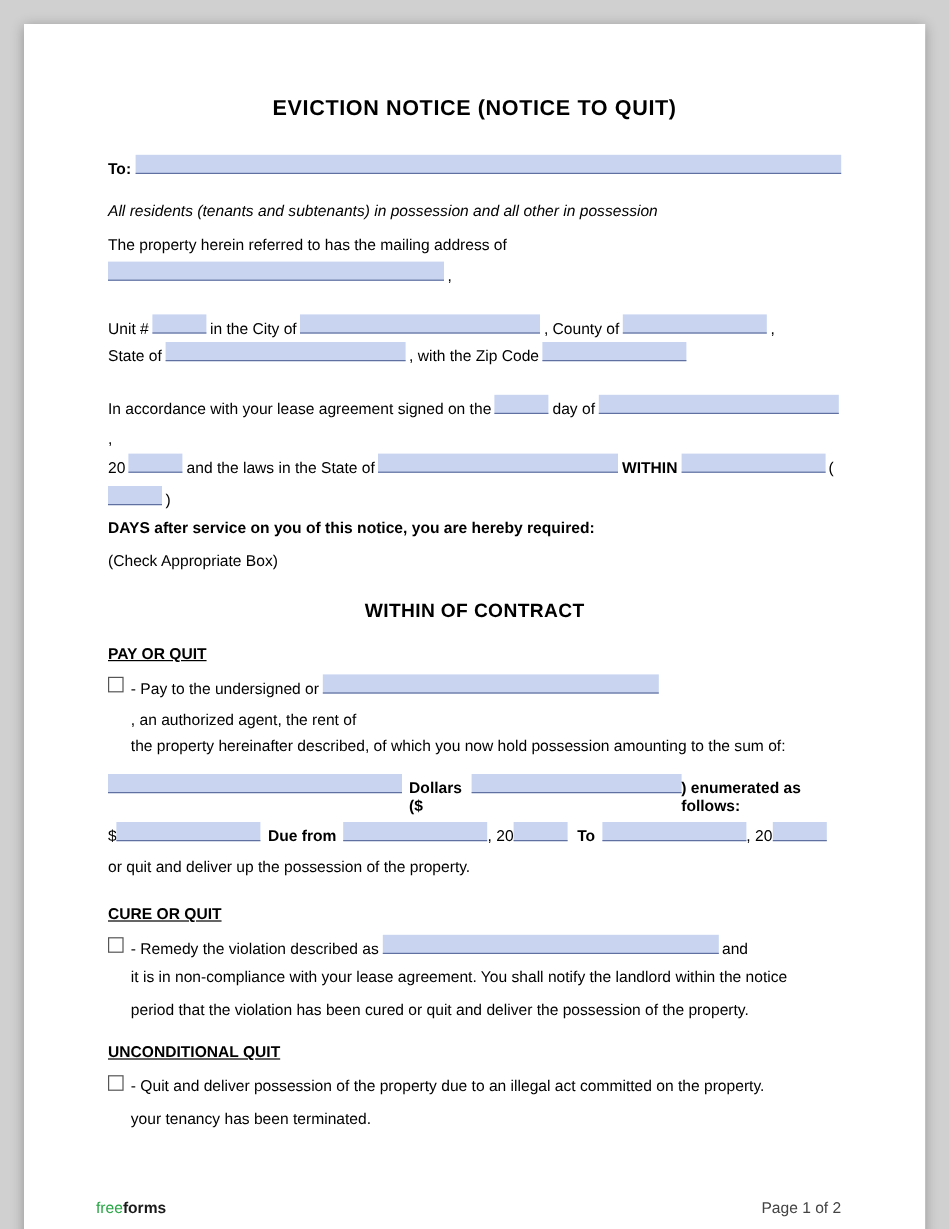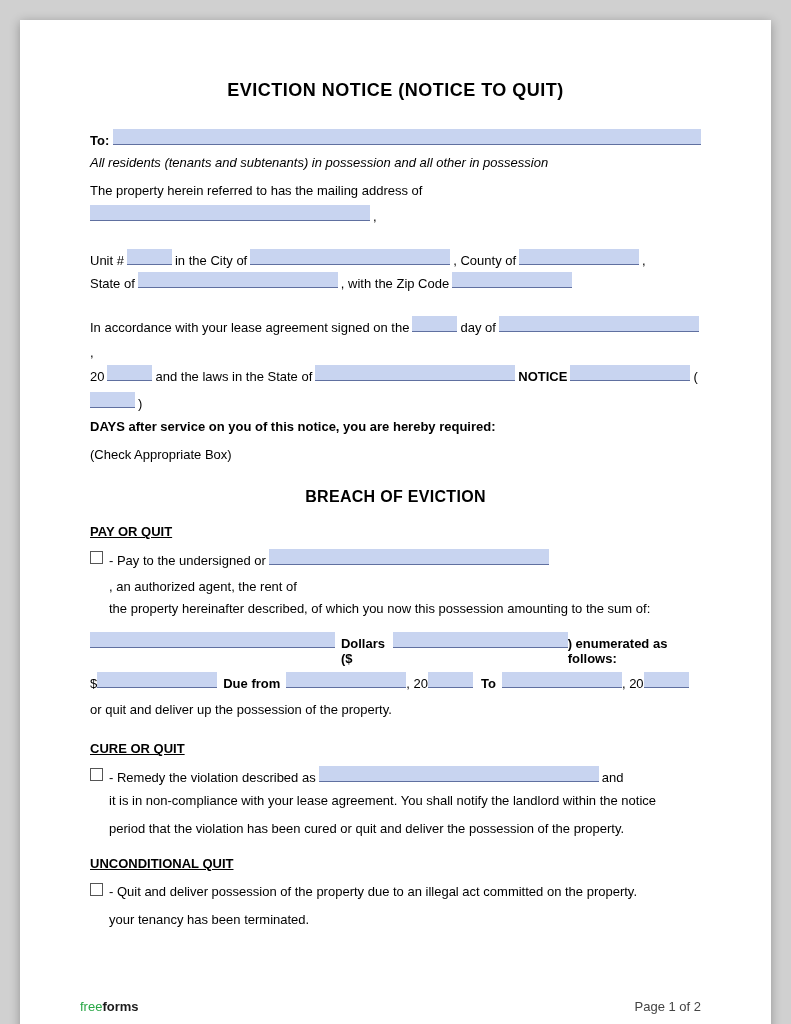--- a/index.html
+++ b/index.html
@@ -31,21 +31,21 @@
       text-align: center;
       font-size: 18px;
       font-weight: bold;
       margin-bottom: 28px;
       letter-spacing: 0.5px;
     }
 
     .field-line {
       display: flex;
       align-items: baseline;
-      margin-bottom: 7px;
+      margin-bottom: 20px;
       font-size: 13px;
       flex-wrap: wrap;
     }
 
     .field-line .label {
       white-space: nowrap;
       margin-right: 4px;
     }
 
     .fill-field {
@@ -222,45 +222,45 @@
       <span class="fill-field fill-short"></span>
       <span>day of</span>
       <span class="fill-field fill-long"></span>
       <span>,</span>
     </div>
     <div class="within-row">
       <span>20</span>
       <span class="fill-field fill-short"></span>
       <span>and the laws in the State of</span>
       <span class="fill-field fill-long"></span>
-      <span class="bold">NOTICE</span>
+      <span class="bold">WITHIN</span>
       <span class="fill-field fill-medium"></span>
       <span>(</span>
       <span class="fill-field fill-short"></span>
       <span>)</span>
     </div>
     <div class="body-text">
       <span class="bold">DAYS after service on you of this notice, you are hereby required:</span>
     </div>
     <div class="body-text italic">(Check Appropriate Box)</div>
   </div>
 
-  <div class="section-title">BREACH OF EVICTION</div>
+  <div class="section-title">WITHIN OF CONTRACT</div>
 
   <div class="subsection-title">PAY OR QUIT</div>
 
   <div class="checkbox-line">
     <span class="checkbox"></span>
     <div style="flex:1;">
       <div class="within-row">
         <span>- Pay to the undersigned or</span>
         <span class="fill-field fill-xl"></span>
         <span>, an authorized agent, the rent of</span>
       </div>
-      <div class="body-text">the property hereinafter described, of which you now this possession amounting to the sum of:</div>
+      <div class="body-text">the property hereinafter described, of which you now hold possession amounting to the sum of:</div>
     </div>
   </div>
 
   <div class="dollars-row">
     <span class="fill-field fill-xl"></span>
     <span style="margin-left:6px;">Dollars ($</span>
     <span class="fill-field fill-long"></span>
     <span>) enumerated as follows:</span>
   </div>
 

